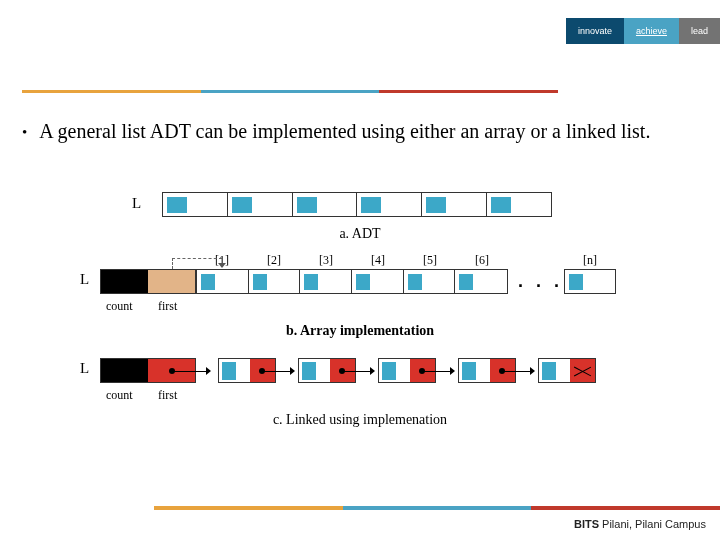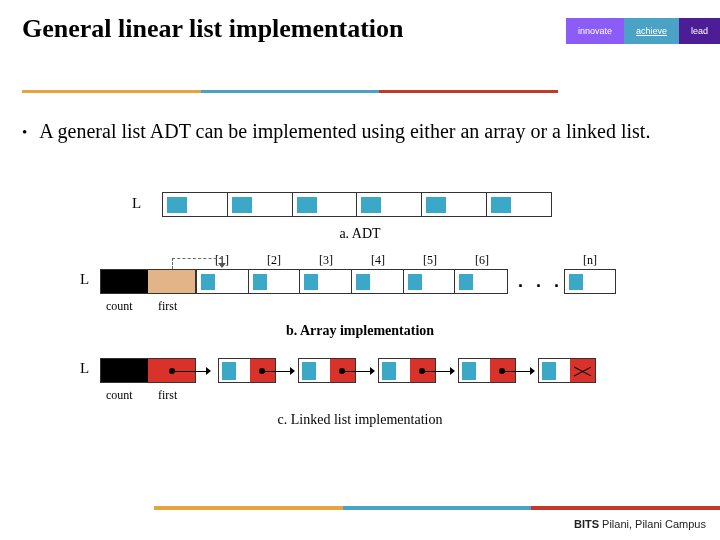--- a/index.html
+++ b/index.html
@@ -3,23 +3,23 @@
 <meta charset="utf-8">
 <style>
   * { box-sizing: border-box; margin: 0; padding: 0; }
   body { width: 720px; height: 540px; background: #fff; font-family: Georgia, 'Times New Roman', serif; position: relative; overflow: hidden; }
 
   
   .header { position: relative; height: 64px; }
   .title { position: absolute; left: 22px; top: 14px; font-size: 26px; font-weight: bold; color: #000; font-family: 'Times New Roman', serif; }
   .top-tabs { position: absolute; right: 0; top: 18px; display: flex; }
   .tab { height: 26px; font-size: 9px; color: #fff; font-family: Arial, sans-serif; display: flex; align-items: center; justify-content: center; padding: 0 12px; }
-  .tab-innovate { background: #8b5cf6; }
+  .tab-innovate { background: #0c4a6e; }
   .tab-achieve { background: #4aa3c4; text-decoration: underline; }
-  .tab-lead { background: #4c1d95; }
+  .tab-lead { background: #737373; }
   .gear-overlay { position: absolute; right: 115px; top: -10px; width: 180px; height: 70px; opacity: 0.15; pointer-events: none; }
 
   
   .rule { position: absolute; left: 22px; top: 90px; width: 536px; height: 3px; display: flex; }
   .rule div { flex: 1; }
   .r1 { background: #e8a33d; }
   .r2 { background: #4aa3c4; }
   .r3 { background: #c0392b; }
 
   
@@ -95,21 +95,20 @@
   
   .foot-rule { position:absolute; left:154px; bottom:30px; width:566px; height:4px; display:flex; }
   .foot-rule div { flex:1; }
   .footer-text { position:absolute; right:14px; bottom:10px; font-family: Arial, sans-serif; font-size:11px; color:#222; }
   .footer-text b { font-weight:bold; }
 </style>
 </head>
 <body>
 
 <div class="header">
-  <div class="title">General linear list implementation</div>
   <svg class="gear-overlay" viewBox="0 0 180 70">
     <g fill="#fff">
       <circle cx="40" cy="35" r="24"></circle>
         <circle cx="100" cy="30" r="20"></circle>
         <circle cx="150" cy="40" r="18"></circle>
     </g>
   </svg>
   <div class="top-tabs">
     <div class="tab tab-innovate">innovate</div>
     <div class="tab tab-achieve">achieve</div>
@@ -259,21 +258,21 @@
           <div class="ptr-head" style="left:calc(50% + 28px);"></div>
         </div>
     </div>
     <div class="node" style="left:458px;">
       <div class="data">
           <div class="dfill"></div>
         </div>
       <div class="null"></div>
     </div>
 
-    <div class="cap">c. Linked list implementation</div>
+    <div class="cap">c. Linked using implemenation</div>
   </div>
 
 </div>
 
 <div class="foot-rule">
   <div class="r1"></div>
     <div class="r2"></div>
     <div class="r3"></div>
 </div>
 <div class="footer-text">

